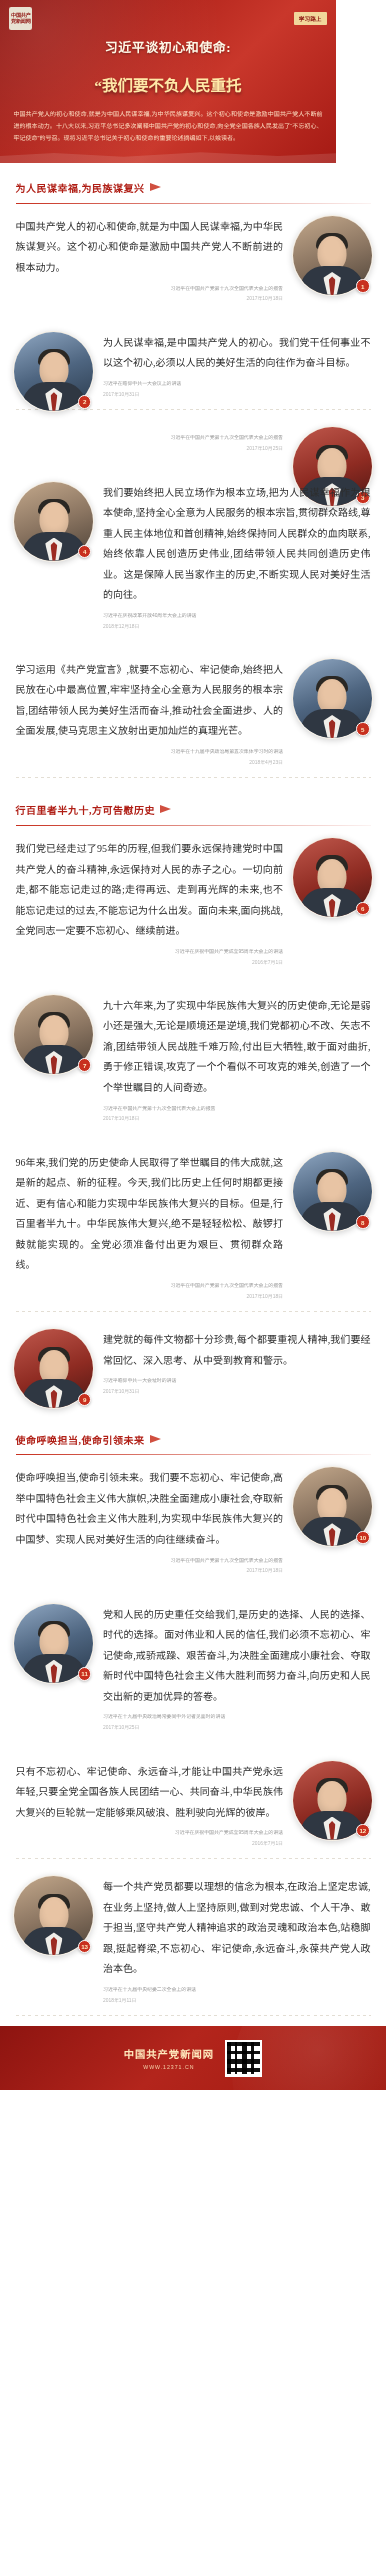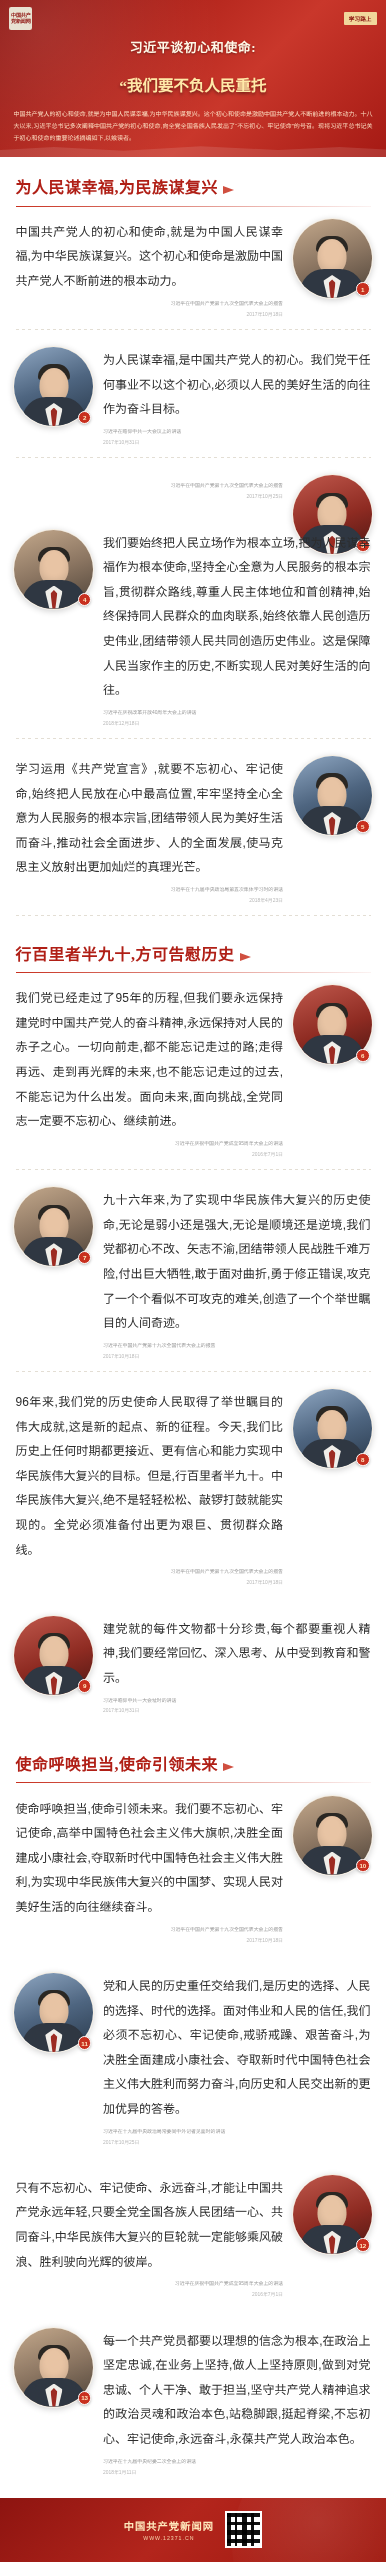--- a/index.html
+++ b/index.html
@@ -6,23 +6,23 @@
   html, body {
     width: 386px;
     background: #ffffff;
     font-family: "Liberation Sans", "DejaVu Sans", sans-serif;
   }
   body { width: 386px; }
 
   
   .header {
     position: relative;
-    width: 386px;
+    width: 336px;
     background: linear-gradient(135deg, #8d1410 0%, #b3251c 35%, #c9372b 60%, #a51a14 100%);
-    padding: 0 0 13px 0;
+    padding: 0 0 19px 0;
     overflow: hidden;
   }
   .header:before {
     content: "";
     position: absolute;
     left: -72px; top: -82px;
     width: 319px; height: 319px;
     border-radius: 50%;
     background: radial-gradient(circle at 35% 35%, rgba(255,255,255,0.10), rgba(255,255,255,0) 62%);
   }
@@ -106,21 +106,21 @@
 
   
   .section-head {
     position: relative;
     padding: 17.5px 0 3.1px 15.5px;
     display: flex;
     align-items: flex-end;
     gap: 5.2px;
   }
   .section-head .title {
-    font-size: 16px;
+    font-size: 10px;
     font-weight: bold;
     color: #b01f16;
     font-family: "Liberation Serif", "DejaVu Serif", serif;
     letter-spacing: 0.5px;
   }
   .section-head .flag {
     width: 0; height: 0;
     border-left: 11.3px solid #c8301f;
     border-top: 4.6px solid transparent;
     border-bottom: 4.6px solid transparent;
@@ -135,25 +135,25 @@
 
   
   .block {
     position: relative;
     padding: 11.3px 15.5px 5.2px 15.5px;
   }
   .block.with-portrait-right { padding-right: 103px; }
   .block.with-portrait-left  { padding-left: 103px; }
 
   .quote-text {
-    font-size: 12px;
+    font-size: 10px;
     line-height: 2.05;
     color: #2d2d2d;
     text-align: justify;
-    font-family: Liberation Sans, sans-serif;
+    font-family: Liberation Serif, serif;
   }
   .quote-meta {
     margin-top: 6.2px;
     font-size: 4.9px;
     line-height: 1.7;
     color: #9a9a9a;
     text-align: right;
   }
   .quote-date {
     margin-top: 1.5px;

